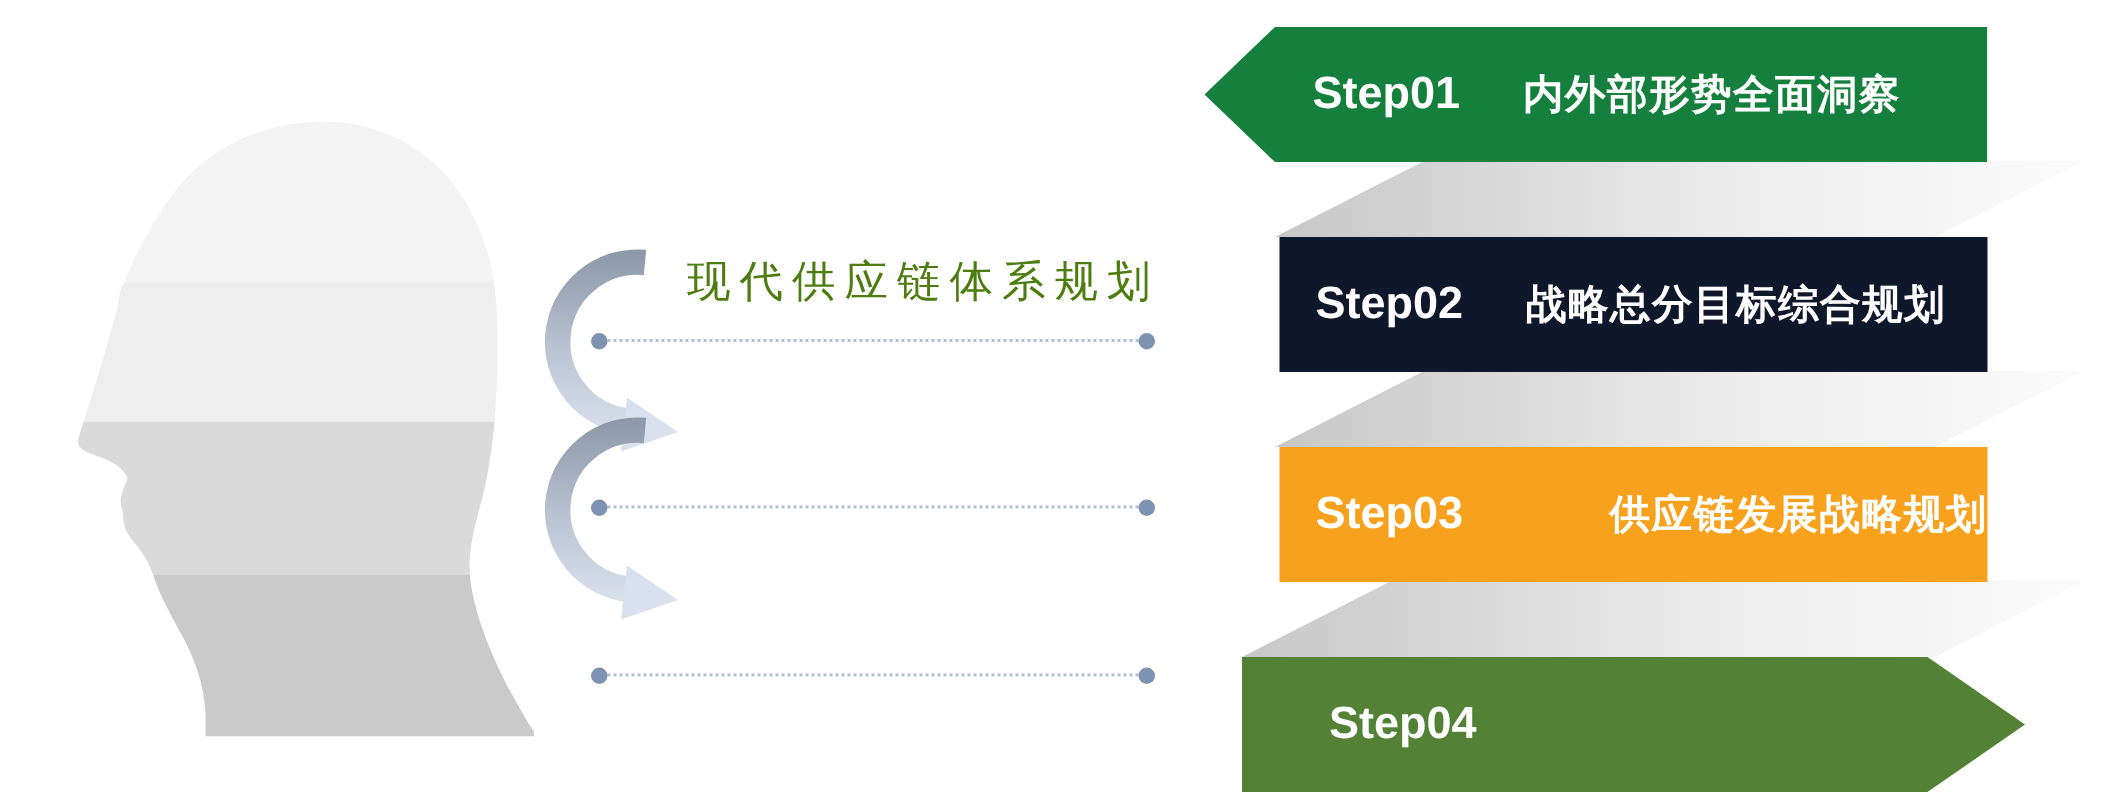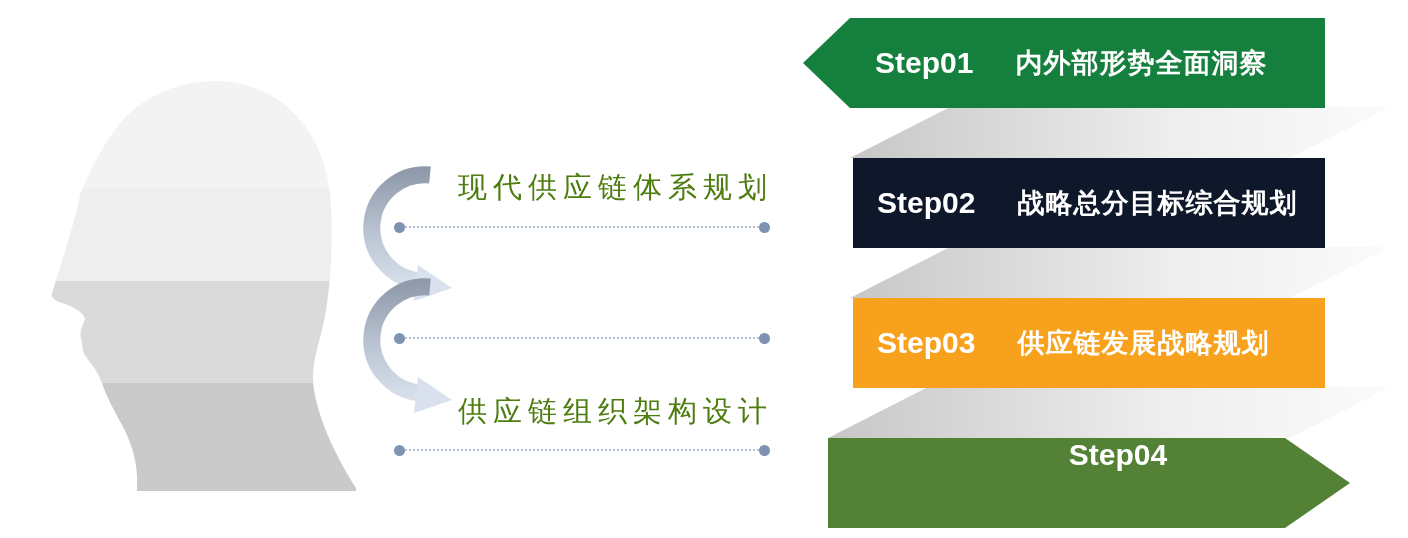--- a/index.html
+++ b/index.html
@@ -28,23 +28,23 @@
   .shadow.s3 { left:828px; top:387px; width:562px; height:51px; }
 
   
   .step { position:absolute; height:90px; display:flex; align-items:center;
           color:#ffffff; white-space:nowrap; }
   .step .sid   { font-size:30px; font-weight:bold; }
   .step .title { font-size:27px; font-weight:bold; margin-left:42px; letter-spacing:1px; }
   .step1 { left:803px; top:18px;  width:522px; padding-left:72px;
            clip-path:polygon(47px 0, 100% 0, 100% 100%, 47px 100%, 0 50%); }
   .step2 { left:853px; top:158px; width:472px; padding-left:24px; }
-  .step3 { left:853px; top:298px; width:472px; padding-left:24px; }
+  .step3 { left:853px; top:298px; width:472px; padding-left:24px;justify-content:space-between; }
   .step4 { left:828px; top:438px; width:522px; padding-left:58px;
-           clip-path:polygon(0 0, calc(100% - 65px) 0, 100% 50%, calc(100% - 65px) 100%, 0 100%);flex-direction:column; }
+           clip-path:polygon(0 0, calc(100% - 65px) 0, 100% 50%, calc(100% - 65px) 100%, 0 100%); }
 </style>
 </head>
 <body>
 
 <div class="stage">
 
   <svg class="head-svg" width="330" height="415" viewBox="0 0 330 415">
     <defs>
       <clipPath id="headClip">
         <path d="M97,413 L97,398
@@ -101,21 +101,20 @@
   <div class="connector" style="top:226px">
     <span class="dot left"></span>
     <span class="dot right"></span>
   </div>
 
   <div class="connector" style="top:337px">
     <span class="dot left"></span>
     <span class="dot right"></span>
   </div>
 
-  <div class="mind-label" style="top:392px">供应链组织架构设计</div>
   <div class="connector" style="top:449px">
     <span class="dot left"></span>
     <span class="dot right"></span>
   </div>
 
   <div class="shadow s1"></div>
   <div class="shadow s2"></div>
   <div class="shadow s3"></div>
 
   <div class="step step1" style="background: #15803d;">

